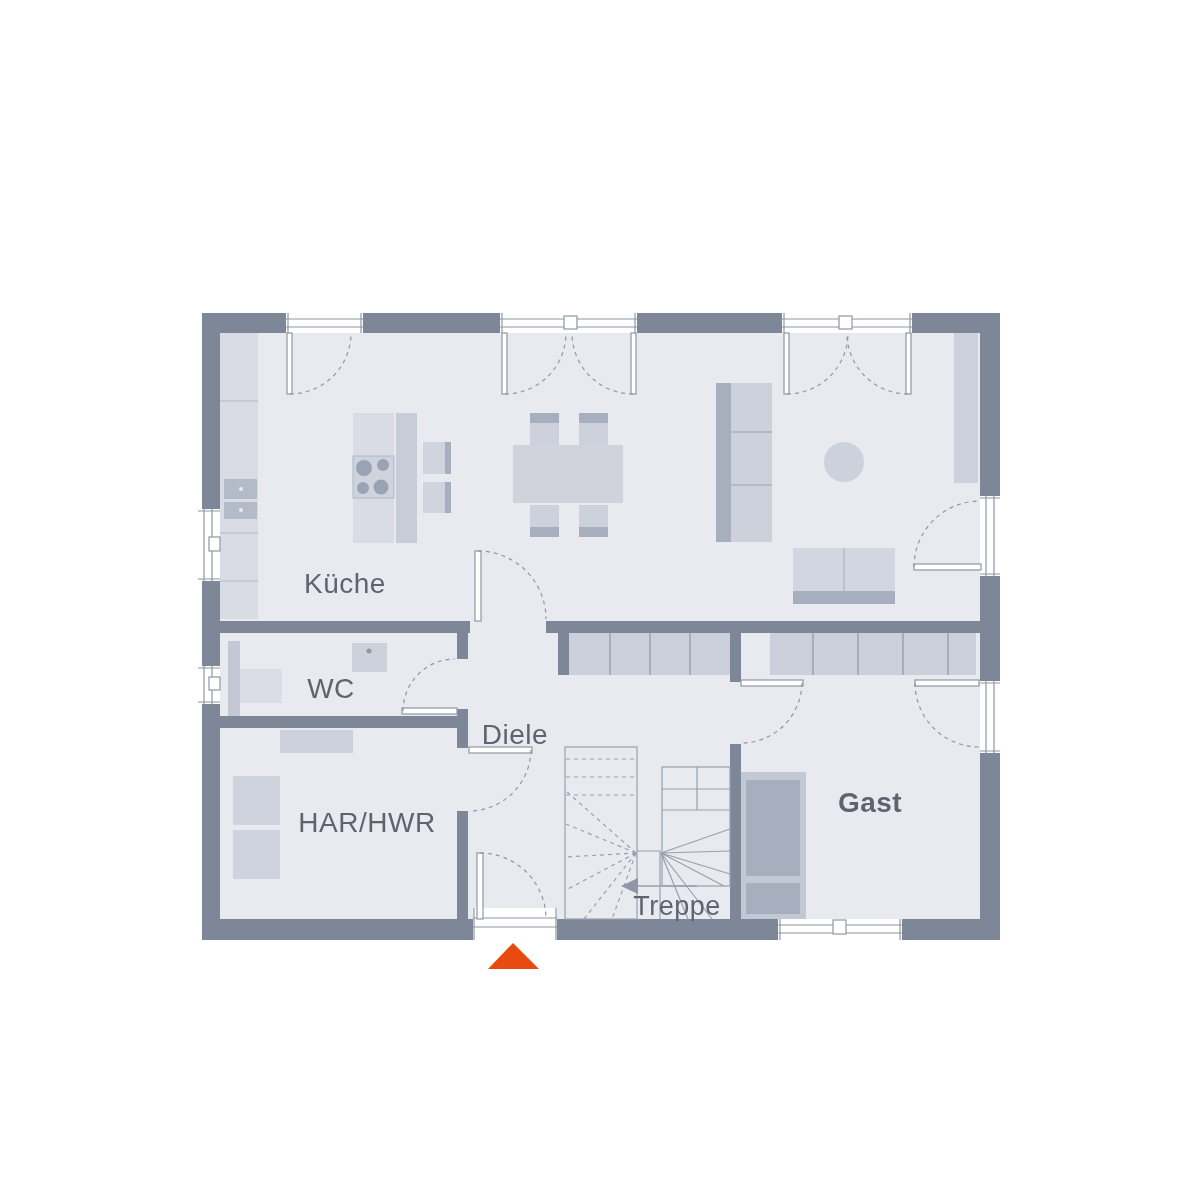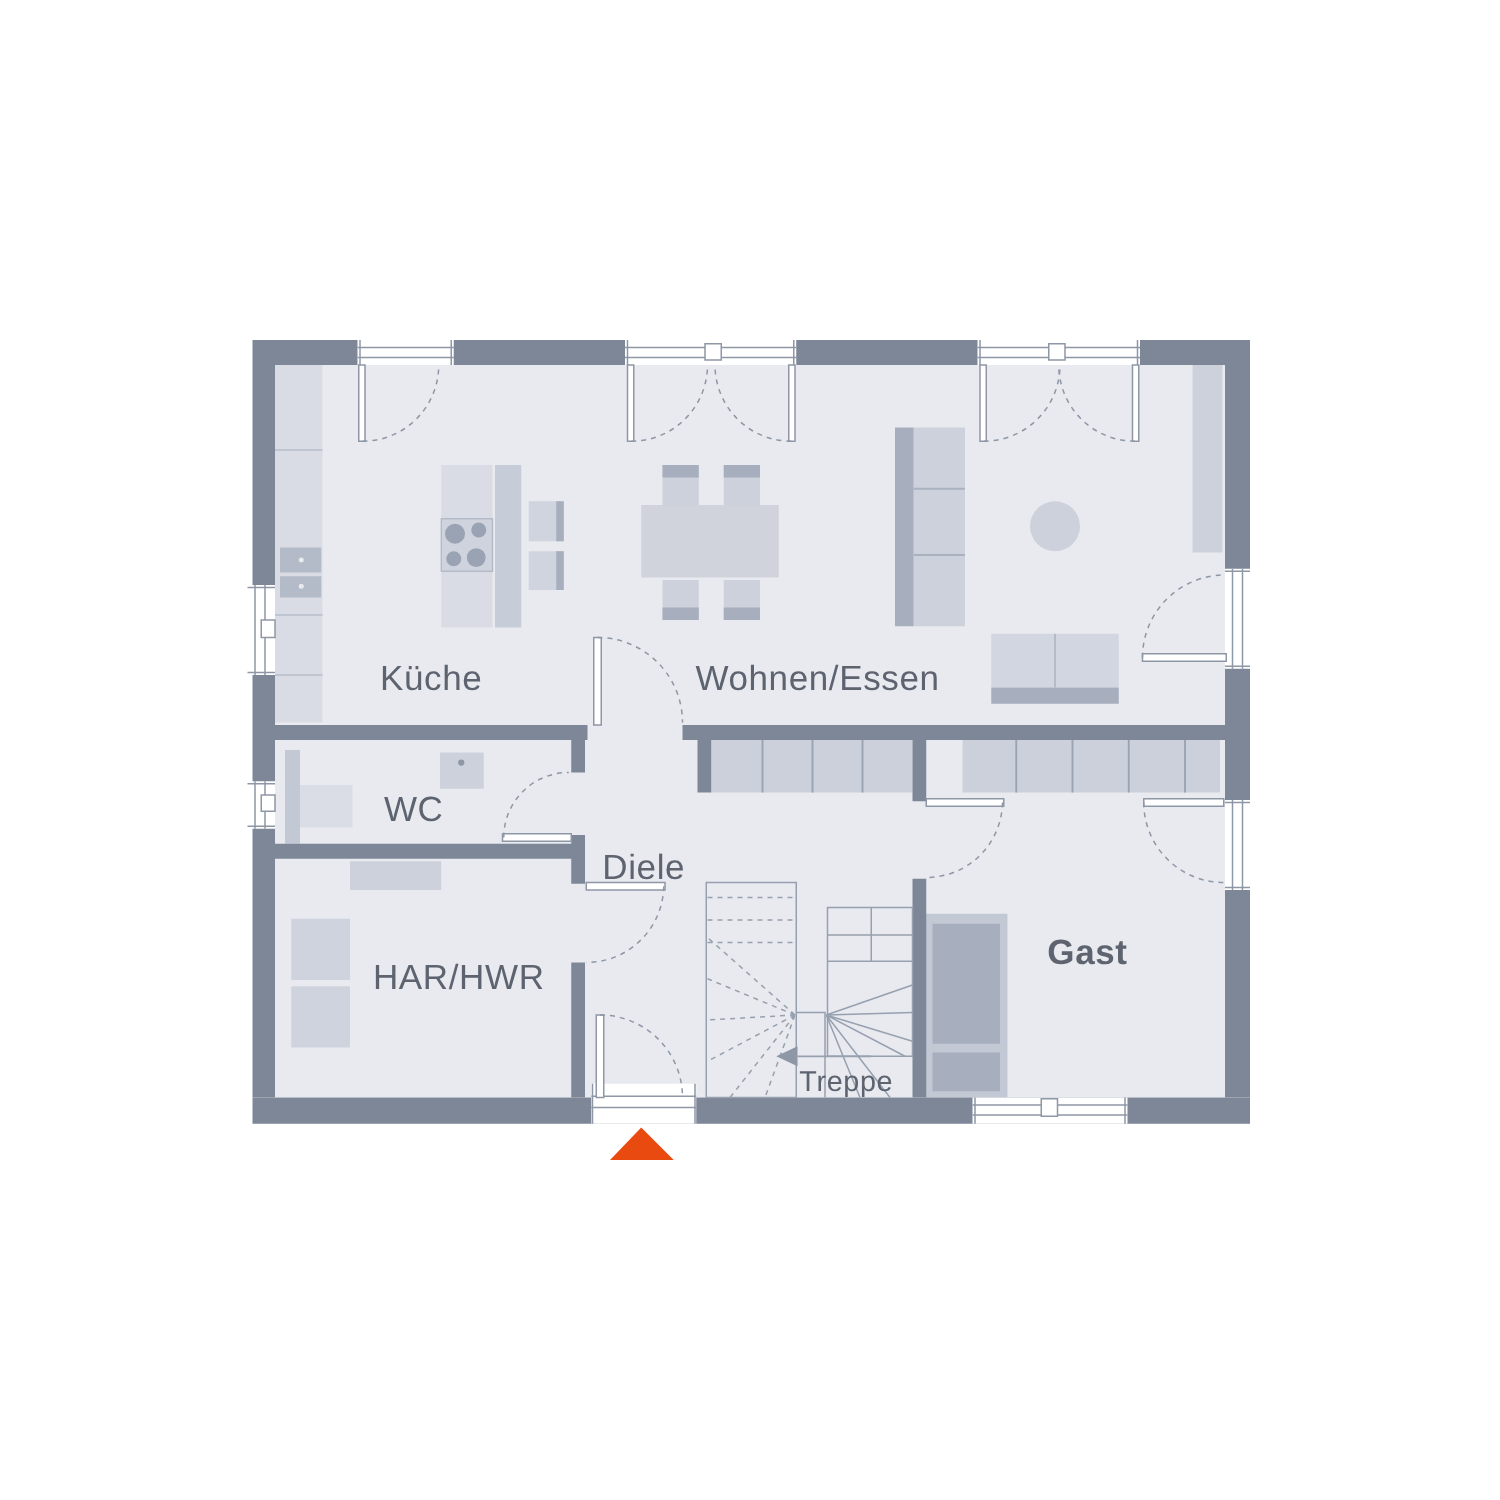--- a/index.html
+++ b/index.html
@@ -1,21 +1,21 @@
 <!DOCTYPE html>
 <html><head>
 <meta charset="utf-8">
 <style>
   html,body{margin:0;padding:0;background:#ffffff;}
   .canvas{position:relative;width:1200px;height:1023px;background:#ffffff;
-          font-family:"Liberation Sans",sans-serif;overflow:hidden;}
+          font-family:"Liberation Sans",sans-serif;overflow:hidden;margin-top:41px;}
   svg{position:absolute;left:0;top:0;}
   .room-label{position:absolute;transform:translate(-50%,-50%);
               font-size:28px;color:#5d6470;white-space:nowrap;letter-spacing:0.5px;}
-  .label-sm{font-size:23px;text-align:right;}
+  .label-sm{font-size:27px;text-align:right;}
 </style>
 </head>
 <body>
 
 <div class="canvas">
 
 <svg width="1200" height="1200" viewBox="0 0 1200 1200">
 
   <g>
     <rect x="220" y="292" width="760" height="586" fill="#e8eaef"></rect>
@@ -222,20 +222,19 @@
     <g>
       <path d="M638,845 H697" stroke-width="1.4"></path>
       <polygon points="621,845 638,837 638,853" fill="#8e97a6" stroke="none"></polygon>
     </g>
   </g>
 
   <polygon points="488,928 539,928 513,902" fill="#e94a10"></polygon>
 </svg>
 
 <div class="room-label" style="left:345px;top:543px;">Küche</div>
-<div class="room-label" style="left:654px;top:543px;">Wohnen/Essen</div>
 <div class="room-label" style="left:331px;top:648px;">WC</div>
 <div class="room-label" style="left:515px;top:694px;">Diele</div>
 <div class="room-label" style="left:367px;top:782px;">HAR/HWR</div>
 <div class="room-label" style="left:870px;top:762px;font-weight:bold;">Gast</div>
 <div class="room-label label-sm" style="left:677px;top:865px;">Treppe</div>
 
 </div>
 
 </body></html>

